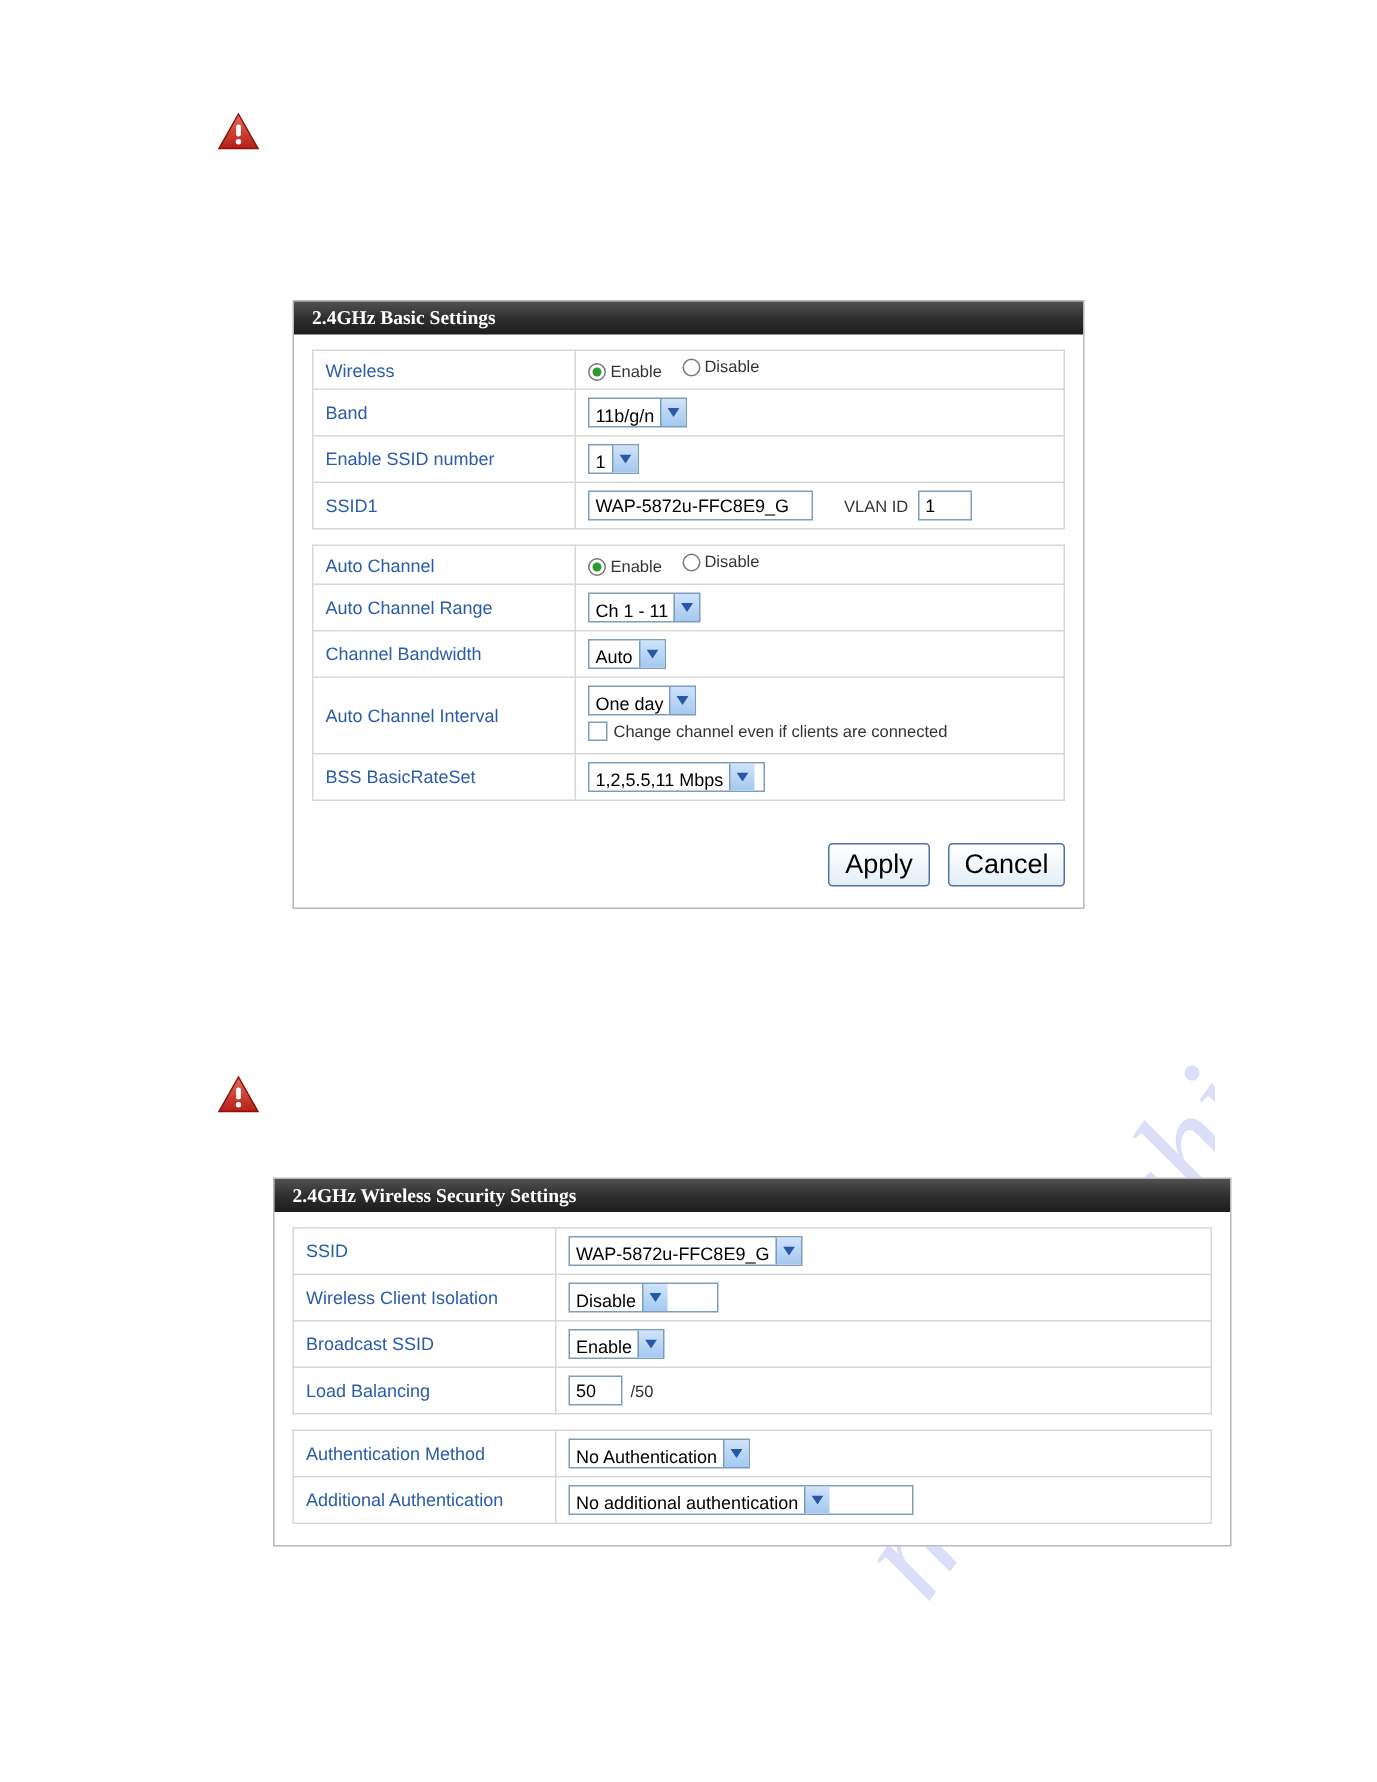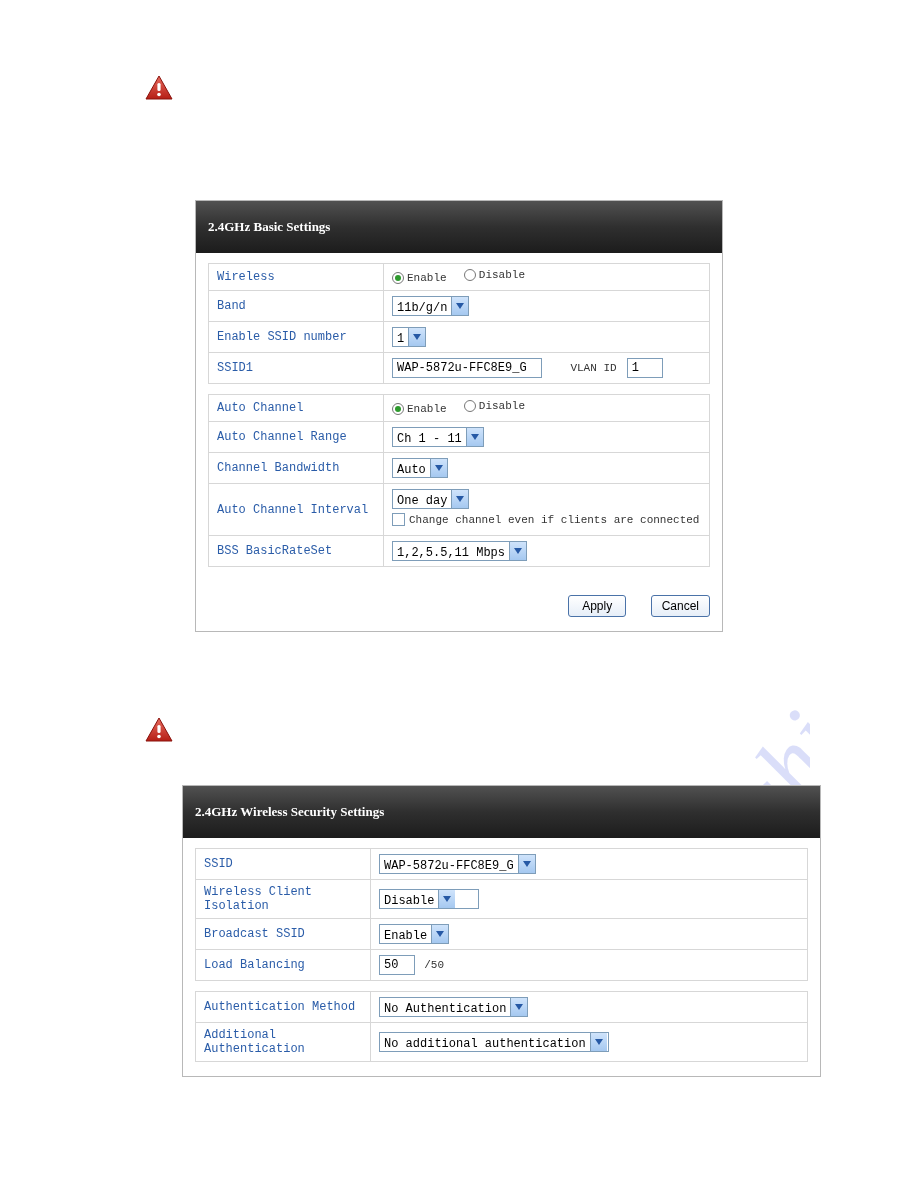--- a/index.html
+++ b/index.html
@@ -22,28 +22,27 @@
     .panel {
       position: absolute;
       border: 1px solid #b8b8b8;
       background: #fff;
     }
     .panel-header {
       background: linear-gradient(to bottom, #515151 0%, #2f2f2f 50%, #1c1c1c 100%);
       color: #fff;
       font-size: 13px;
       font-weight: bold;
-      padding: 18px 12px;
+      padding: 3px 12px;
       font-family: "Times New Roman", serif;
     }
     .form-table {
       width: calc(100% - 24px);
       margin: 10px 12px;
       border-collapse: collapse;
-      font-family: Liberation Mono, monospace;
     }
     .form-table td {
       border: 1px solid #d7d7d7;
       padding: 5px 8px;
       font-size: 12px;
       vertical-align: middle;
       height: 24px;
     }
     .form-table td.label {
       color: #2a5ca8;
@@ -124,26 +123,26 @@
       margin-right: 4px;
     }
     .btn-row {
       text-align: right;
       padding: 18px 12px 14px 12px;
     }
     .btn {
       display: inline-block;
       min-width: 58px;
       padding: 3px 10px;
-      font-size: 12px;
+      font-size: 18px;
       border: 1px solid #4a72a8;
       border-radius: 3px;
       background: linear-gradient(#ffffff, #e6eef8);
       color: #000;
-      margin-left: 20px;
+      margin-left: 8px;
       text-align: center;
     }
     .watermark {
       position: absolute;
       left: 170px;
       top: 90px;
       width: 640px;
       height: 1000px;
       pointer-events: none;
       opacity: 0.18;

